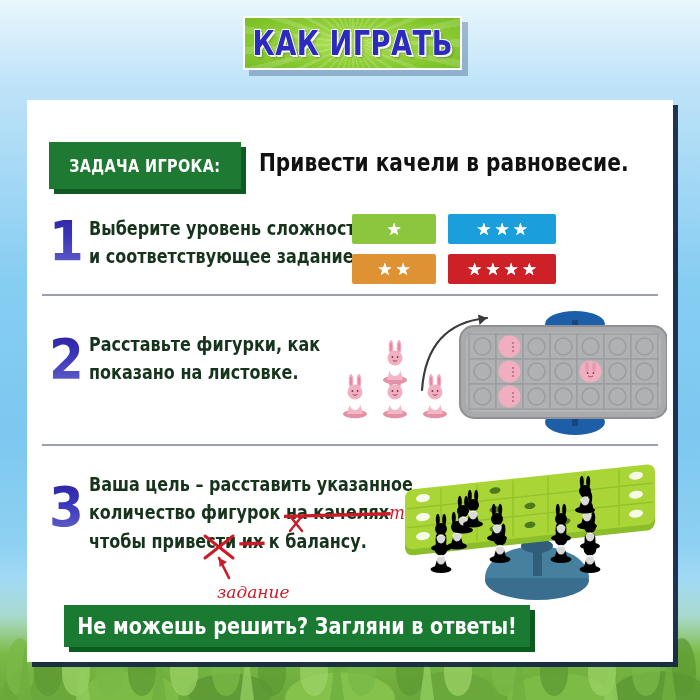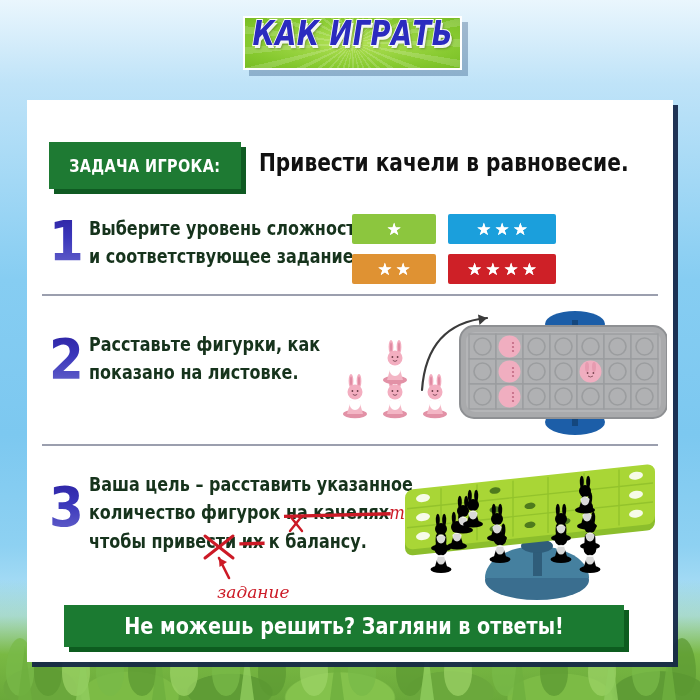--- a/index.html
+++ b/index.html
@@ -60,21 +60,21 @@
 
   
   .top-banner {
     position: absolute;
     left: 243px; top: 16px;
     width: 215px; height: 50px;
     background:
       radial-gradient(ellipse at 50% 50%, #b5e357 0%, #9fd746 30%, #86c92f 70%, #77bd24 100%);
     border: 2px solid #ffffff;
     box-shadow: 6px 6px 0 rgba(0,40,90,0.28);
-    display: flex; justify-content: center; font-style: italic;
+    display: flex; align-items: center; justify-content: center;
   }
   .top-banner .rays {
     position:absolute; inset:0; overflow:hidden;
     background:
       repeating-conic-gradient(from 0deg at 50% 50%,
         rgba(255,255,255,0.16) 0deg 4deg, rgba(255,255,255,0) 4deg 11deg);
   }
   .top-banner-text {
     position: relative;
     font-family: "DejaVu Sans", sans-serif;
@@ -225,21 +225,21 @@
   }
   .red-x {
     position: absolute;
     width: 34px; height: 34px;
   }
 
   
   .bottom-banner {
     position: absolute;
     left: 37px; top: 505px;
-    width: 560px; height: 42px;
+    width: 466px; height: 42px;
     background: #1b7a31;
     box-shadow: 5px 5px 0 #0d5c1f;
     display: flex; align-items: center; justify-content: center;
   }
   .bottom-banner-text {
     font-family: "DejaVu Sans", sans-serif;
     font-weight: bold;
     font-size: 20px;
     color: #ffffff;
     transform: scaleY(1.15) scaleX(0.96);

